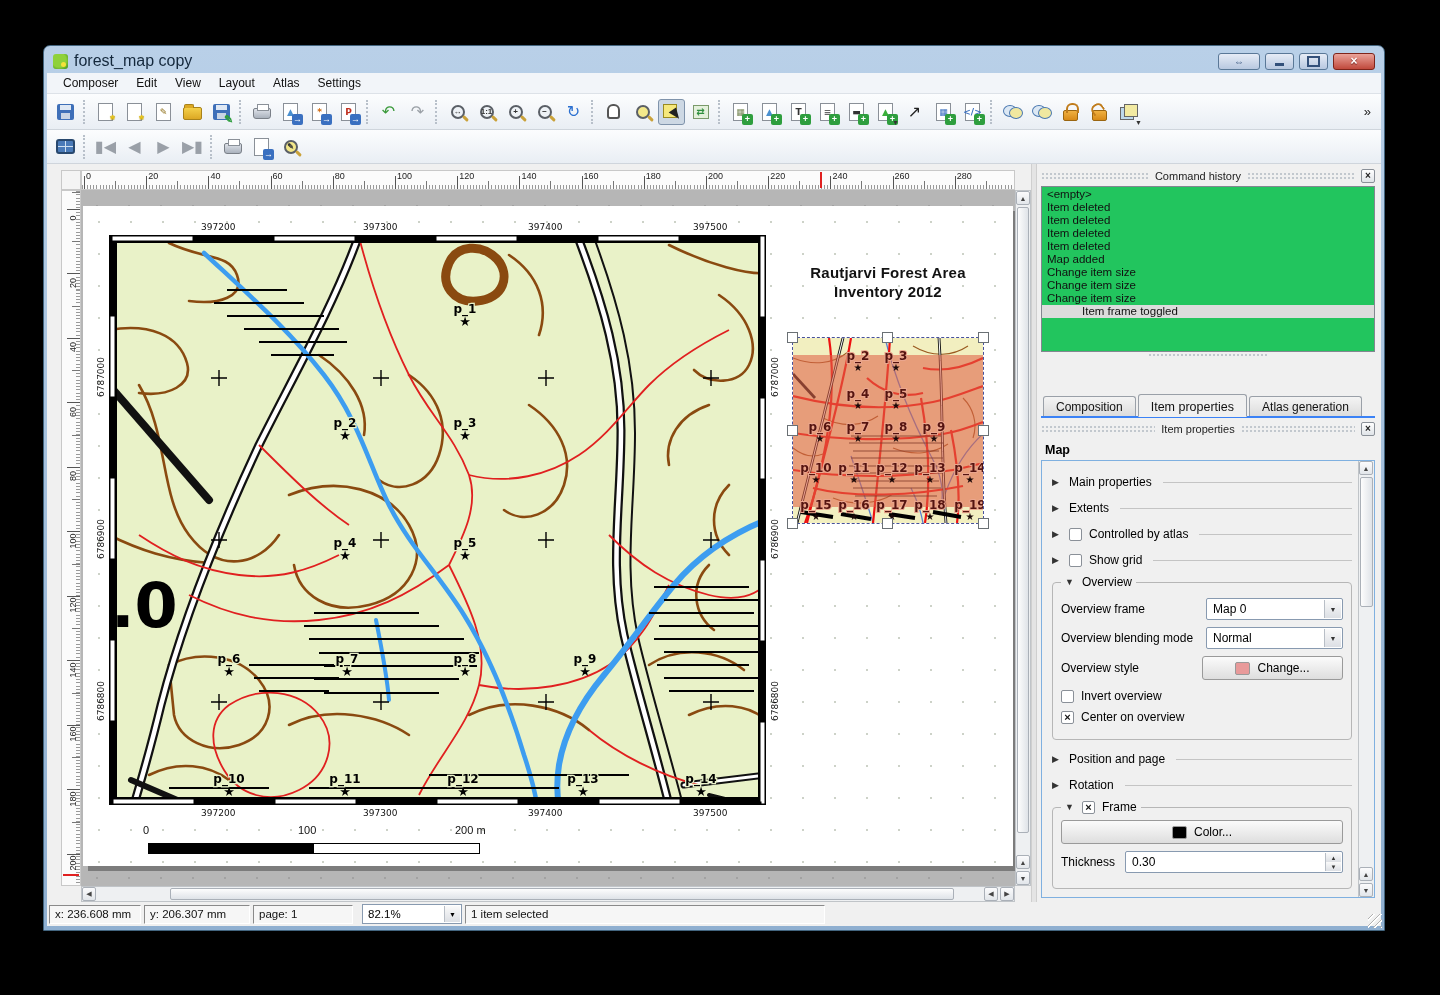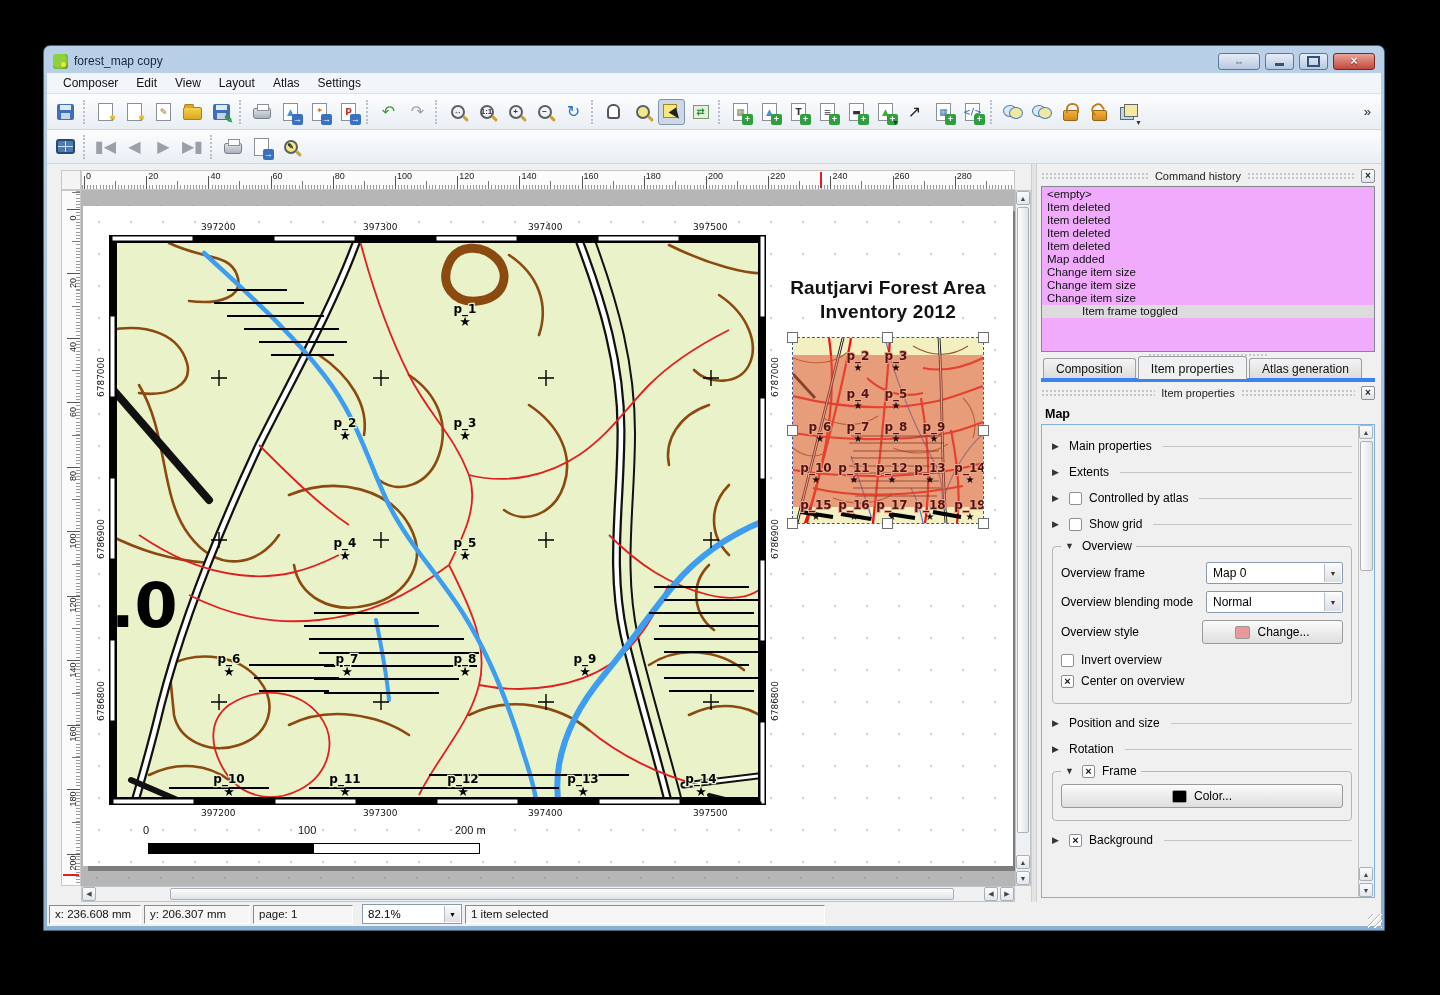--- a/index.html
+++ b/index.html
@@ -6,21 +6,21 @@
   html,body { width:1440px; height:995px; background:#000; overflow:hidden;
     font-family:"Liberation Sans", sans-serif; }
   .window { position:absolute; left:43px; top:45px; width:1342px; height:886px;
     background:linear-gradient(#b9d0e8,#8fafd0); border:1px solid #43657f;
     border-radius:7px 7px 0 0; padding:3px; box-shadow:0 0 2px #000; }
   .titlebar { height:24px; display:flex; align-items:center; padding:0 6px; gap:6px; }
   .app-icon { width:15px; height:15px; background:radial-gradient(circle at 40% 40%, #8fd13a 55%, #3a8a1a);
     border-radius:3px; position:relative; }
   .app-icon::after { content:""; position:absolute; right:2px; bottom:2px; width:5px; height:5px;
     background:#f5e23a; border-radius:50%; }
-  .title-text { font-size:12px; color:#14283c; }
+  .title-text { font-size:16px; color:#14283c; }
   .win-buttons { margin-left:auto; display:flex; gap:5px; align-items:center; }
   .wbtn { width:29px; height:17px; border:1px solid #5a7897; border-radius:3px;
     background:linear-gradient(#e6ecf6,#b8c8e0); display:flex; align-items:center;
     justify-content:center; font-size:10px; color:#33507a; }
   .wbtn.wide { width:42px; }
   .wbtn.min::after{ content:""; width:9px; height:3px; background:#33507a; margin-top:6px;}
   .wbtn.max::after{ content:""; width:9px; height:7px; border:2px solid #33507a; }
   .wbtn.close { width:42px; background:linear-gradient(#eaa39a,#c0493c); border-color:#7e241a;
     color:#fff; font-weight:bold; font-size:12px; text-shadow:0 1px 1px #70201a; }
   .client { background:#f0f0f0; height:853px; display:flex; flex-direction:column; overflow:hidden; }
@@ -122,49 +122,49 @@
   .sb-btn { position:absolute; width:14px; height:14px; background:linear-gradient(#fbfbfc,#e2e6ea);
     border:1px solid #aab0b8; border-radius:2px; font-size:7px; color:#444; display:flex;
     align-items:center; justify-content:center; }
   
   .page { position:absolute; left:2px; top:16px; width:930px; height:660px; background:#fff;
     box-shadow:5px 5px 0 0 #7c7c7c; background-image:radial-gradient(#cdd2c8 1px,transparent 1px);
     background-size:32px 32px; }
   .map-item { position:absolute; left:26px; top:29px; width:657px; height:570px; }
   .coordlabel { position:absolute; font-size:9px; color:#111; font-family:"DejaVu Sans",sans-serif; }
   .coordlabel.rot { transform:rotate(-90deg); transform-origin:center; width:44px; text-align:center; }
-  .page-title { position:absolute; left:700px; top:70px; width:210px; text-align:center;
-    font-size:19px; font-weight:bold; color:#121212; line-height:1.25;
+  .page-title { position:absolute; left:700px; top:58px; width:210px; text-align:center;
+    font-size:15px; font-weight:bold; color:#121212; line-height:1.25;
     font-family:"Liberation Sans",sans-serif; letter-spacing:0.2px; }
   .overview-item { position:absolute; left:710px; top:132px; width:190px; height:185px;
     outline:1.5px dashed #47519c; }
   .handle { position:absolute; width:11px; height:11px; background:#fff; border:1px solid #6a7074; }
   .scalebar-labels { position:absolute; left:60px; top:618px; width:400px; height:14px;
     font-size:11px; color:#111; }
   .scalebar-labels span { position:absolute; }
   .scalebar { position:absolute; left:65px; top:637px; width:332px; height:11px;
     border:1px solid #000; display:flex; }
   .scalebar .seg1 { width:50%; background:#000; } .scalebar .seg2 { width:50%; background:#fff; }
   
   .splitter { width:6px; background:#e4e4e4; border-left:1px solid #cfcfcf; border-right:1px solid #cfcfcf; }
   .dock { flex:1; display:flex; flex-direction:column; padding:4px 6px 0 4px; background:#f0f0f0; }
   .dock-titlebar { height:16px; display:flex; align-items:center; gap:6px; margin-bottom:2px; }
   .dock-title-dots { flex:1; height:9px;
     background-image:radial-gradient(#c2c8ce 1px,transparent 1px); background-size:4px 4px; }
   .dock-title-text { font-size:11px; color:#222; }
   .dock-close { width:14px; height:14px; border:1px solid #8a9098; border-radius:2px;
     background:linear-gradient(#fff,#e0e4e8); font-size:10px; font-weight:bold; color:#222;
     display:flex; align-items:center; justify-content:center; line-height:1; }
-  .cmd-list { height:166px; background:#f0abfc; border:1px solid #828790; overflow:hidden; padding-top:1px; }
+  .cmd-list { height:166px; background:#22c55e; border:1px solid #828790; overflow:hidden; padding-top:1px; }
   .cmd-row { height:13px; font-size:11.5px; padding-left:5px; color:#111; line-height:13px; }
   .cmd-row.selected { background:#dcdcdc;padding-left:40px; }
   .dock-splitter { height:7px; display:flex; align-items:center; justify-content:center; }
   .dock-splitter div { width:120px; height:5px;
     background-image:radial-gradient(#c2c8ce 1px,transparent 1px); background-size:4px 4px; }
-  .tabsrow { display:flex; align-items:flex-end; height:23px; border-bottom:4px solid #3b82f6; padding-left:2px; }
+  .tabsrow { display:flex; align-items:flex-end; height:23px; border-bottom:2px solid #3b82f6; padding-left:2px;margin-top:36px; }
   .tab { font-size:12px; padding:3px 12px 3px; border:1px solid #9aa0a8; border-bottom:none;
     border-radius:3px 3px 0 0; background:linear-gradient(#f4f4f4,#dcdcdc); margin-right:2px; color:#111; height:20px; }
   .tab.active { background:#f0f0f0; height:23px; position:relative; top:1px; font-size:12.5px;
     padding-top:5px; border-bottom:1px solid #f0f0f0; }
   .map-header { font-size:12.5px; font-weight:bold; color:#000; padding:4px 2px 3px 4px; }
   .props-scroll { flex:1; border:1px solid #7fb0e0; background:#f0f0f0; position:relative;
     margin-bottom:4px; overflow:hidden; }
   .props-content { position:absolute; left:0; top:0; right:16px; bottom:0; padding:8px 6px 0 10px;
     overflow:hidden; }
   .props-vscroll { position:absolute; right:0; top:0; bottom:0; width:16px; background:#eef0f2;
@@ -821,38 +821,48 @@
                 <span style="margin-left:7px">Invert overview</span>
               </div>
               <div class="ctlrow">
                 <span class="cbx">×</span>
                 <span style="margin-left:7px">Center on overview</span>
               </div>
             </fieldset>
 
             <div class="prow">
               <span class="tri">▶</span>
-              <span>Position and size</span>
+              <span>Position and page</span>
               <span class="hline"></span>
             </div>
             <div class="prow">
               <span class="tri">▶</span>
               <span>Rotation</span>
               <span class="hline"></span>
             </div>
 
             <fieldset class="pgroup">
               <legend>
                 <span class="tri">▼</span>
                 <span class="cbx">×</span>
                 <span>Frame</span>
               </legend>
               <div class="pbtn" style="width:100%;margin:4px 0 4px">
                 <span class="swatch" style="background:#000"></span>
                 <span>Color...</span>
+              </div>
+              <div class="ctlrow">
+                <span>Thickness</span>
+                <div class="ctl spin">
+                  <span>0.30</span>
+                  <span class="arrows">
+                      <div>▲</div>
+                      <div>▼</div>
+                    </span>
+                </div>
               </div>
             </fieldset>
 
             <div class="prow">
               <span class="tri">▶</span>
               <span class="cbx">×</span>
               <span>Background</span>
               <span class="hline"></span>
             </div>
           </div>

